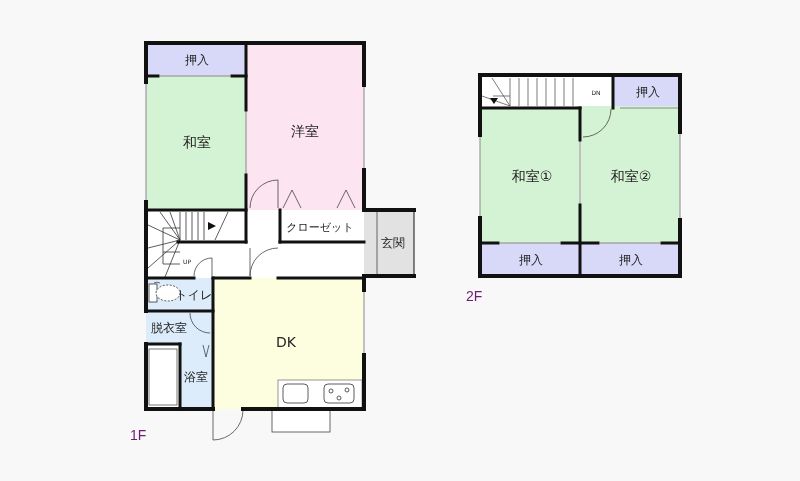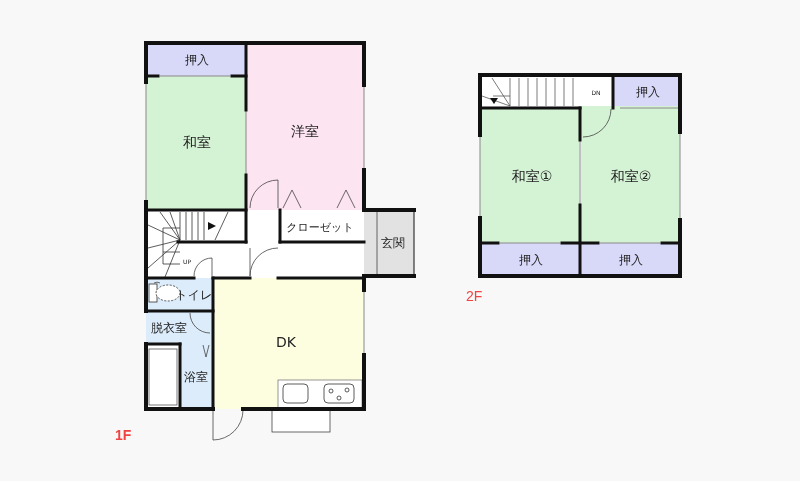--- a/index.html
+++ b/index.html
@@ -1,20 +1,20 @@
 <!DOCTYPE html>
 <html><head>
 <meta charset="utf-8">
 <style>
   html, body { margin:0; padding:0; }
   body { width:800px; height:481px; background:#f8f8f8; position:relative; overflow:hidden;
          font-family:"DejaVu Sans","Liberation Sans",sans-serif; }
   svg { position:absolute; left:0; top:0; }
   .lbl { font-family:"DejaVu Sans","Liberation Sans",sans-serif; fill:#222; }
-  .floor-label { position:absolute; font-family:"Liberation Sans",sans-serif; font-size:14px; color:#ef4444; }
+  .floor-label { position:absolute; font-family:"Liberation Sans",sans-serif; font-size:14px; color:#701a75; }
 </style>
 </head>
 <body>
 
 <svg width="800" height="481" viewBox="0 0 800 481">
 
   <g>
 
     <rect x="146" y="43" width="100" height="33" fill="#d8d8f8"></rect>
     <rect x="146" y="76" width="100" height="134" fill="#d4f2d4"></rect>
@@ -190,14 +190,14 @@
     </g>
 
     <text class="lbl" x="648" y="96" font-size="12" text-anchor="middle">押入</text>
     <text class="lbl" x="532" y="181" font-size="14" text-anchor="middle">和室①</text>
     <text class="lbl" x="631" y="181" font-size="14" text-anchor="middle">和室②</text>
     <text class="lbl" x="531" y="264" font-size="12" text-anchor="middle">押入</text>
     <text class="lbl" x="631" y="264" font-size="12" text-anchor="middle">押入</text>
   </g>
 </svg>
 
-<div class="floor-label" style="left:115px;top:427px;font-weight:bold;">1F</div>
+<div class="floor-label" style="left:130px;top:427px;">1F</div>
 <div class="floor-label" style="left:466px;top:288px;">2F</div>
 
 </body></html>

